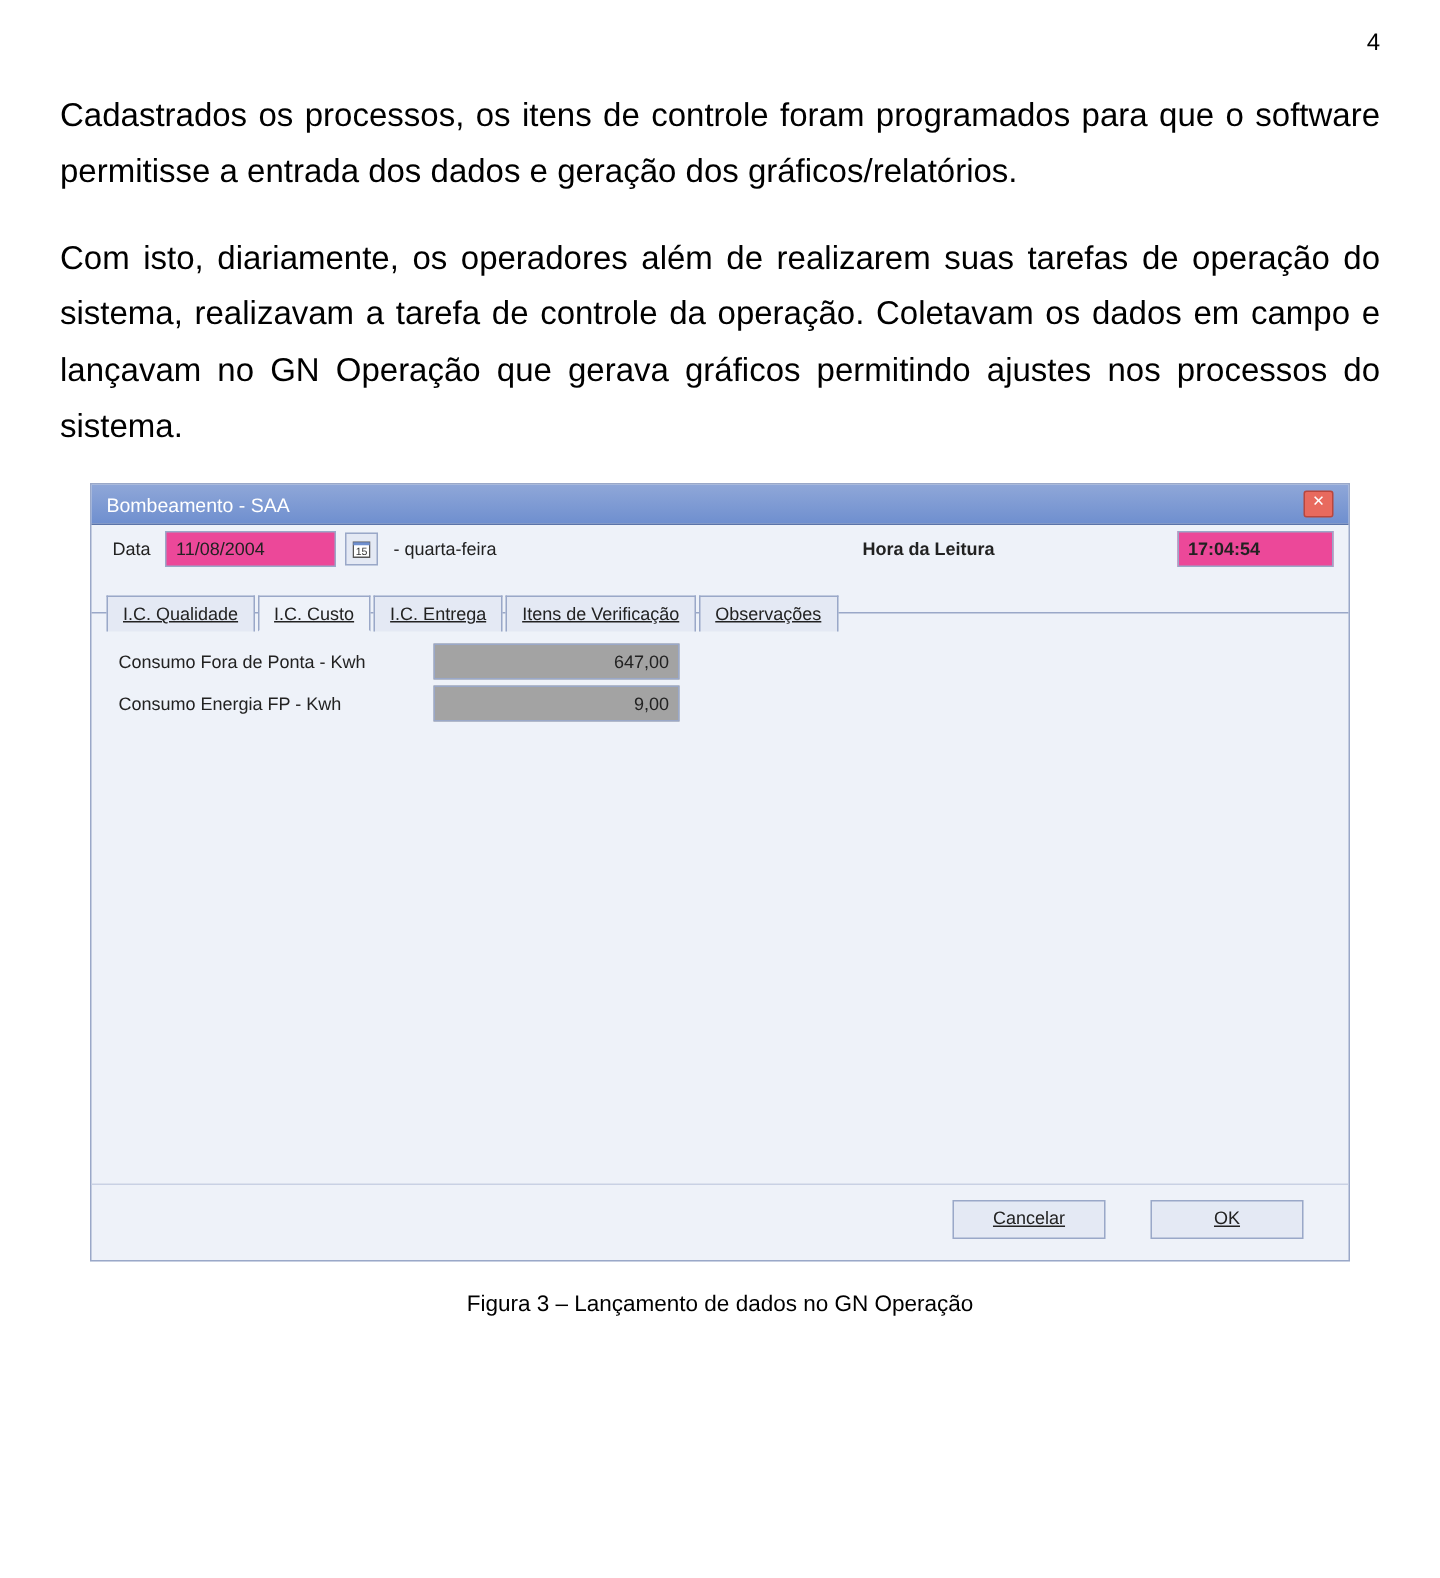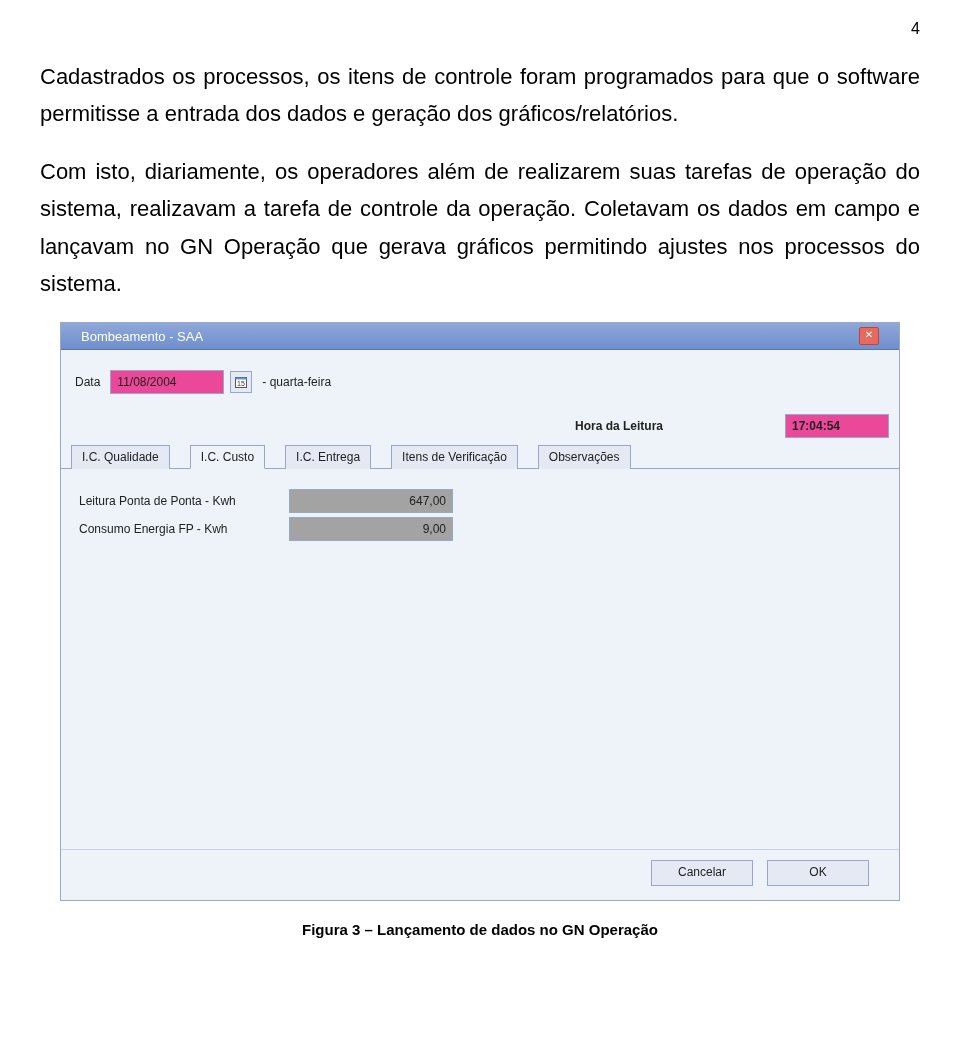--- a/index.html
+++ b/index.html
@@ -32,42 +32,41 @@
     font-family: Tahoma, Arial, sans-serif;
     font-size: 12px;
     color: #222;
   }
   .titlebar {
     display: flex;
     align-items: center;
     justify-content: space-between;
     background: linear-gradient(#8fa7d8, #6f8fcf);
     color: #fff;
-    padding: 4px 20px;
+    padding: 4px 10px;
     border-bottom: 1px solid #5b74a9;
   }
   .title-text {
     font-size: 13px;
   }
   .close-btn {
     width: 18px;
     height: 16px;
     background: #e86a5e;
     border: 1px solid #b8473d;
     color: #fff;
     font-size: 10px;
     line-height: 14px;
     text-align: center;
     border-radius: 2px;
   }
   .toprow {
     display: flex;
-    padding: 20px 10px 6px 10px;
+    padding: 4px 10px 6px 10px;
     gap: 20px;
-    flex-direction: column;
   }
   .field-group {
     display: flex;
     align-items: center;
     gap: 6px;
   }
   .lbl {
     background: #eef2f9;
     padding: 2px 4px;
   }
@@ -93,23 +92,24 @@
     display: flex;
     gap: 0;
     padding: 0 10px;
     border-bottom: 1px solid #9aa8c8;
   }
   .tab {
     padding: 4px 10px;
     border: 1px solid #9aa8c8;
     border-bottom: none;
     background: #e4e9f4;
-    margin-right: 20px;
+    margin-right: 2px;
     position: relative;
-    top: 1px;
+    top: 13px;
+    text-decoration: underline;
   }
   .tab.active {
     background: #eef2f9;
     border-bottom: 1px solid #eef2f9;
   }
   .tab-body {
     padding: 20px 18px 20px 18px;
     min-height: 340px;
   }
   .row-field {
@@ -125,36 +125,37 @@
     text-align: right;
     background: #a3a3a3;
     border: 1px solid #9aa8c8;
     padding: 2px 6px;
     height: 18px;
     line-height: 18px;
   }
   .bottombar {
     display: flex;
     justify-content: flex-end;
-    gap: 14px;
+    gap: 30px;
     padding: 10px 30px 14px 10px;
     border-top: 1px solid #c9d1e4;
+    text-decoration: underline;
   }
   .btn {
     min-width: 100px;
     height: 24px;
     border: 1px solid #9aa8c8;
     background: #e4e9f4;
     text-align: center;
     line-height: 22px;
     font-size: 12px;
   }
   .caption {
     text-align: center;
-    font-weight: bold;
+    font-weight: normal;
     font-size: 15px;
     margin-top: 20px;
   }
 </style>
 </head>
 <body>
 
 <div class="page">
   <div class="page-number">4</div>
 
@@ -189,21 +190,21 @@
     <div class="tabs">
       <div class="tab">I.C. Qualidade</div>
       <div class="tab active">I.C. Custo</div>
       <div class="tab">I.C. Entrega</div>
       <div class="tab">Itens de Verificação</div>
       <div class="tab">Observações</div>
     </div>
 
     <div class="tab-body">
       <div class="row-field">
-        <span class="rlabel">Leitura Ponta de Ponta - Kwh</span>
+        <span class="rlabel">Consumo Fora de Ponta - Kwh</span>
         <span class="rvalue">647,00</span>
       </div>
       <div class="row-field">
         <span class="rlabel">Consumo Energia  FP - Kwh</span>
         <span class="rvalue">9,00</span>
       </div>
     </div>
 
     <div class="bottombar">
       <div class="btn">Cancelar</div>

